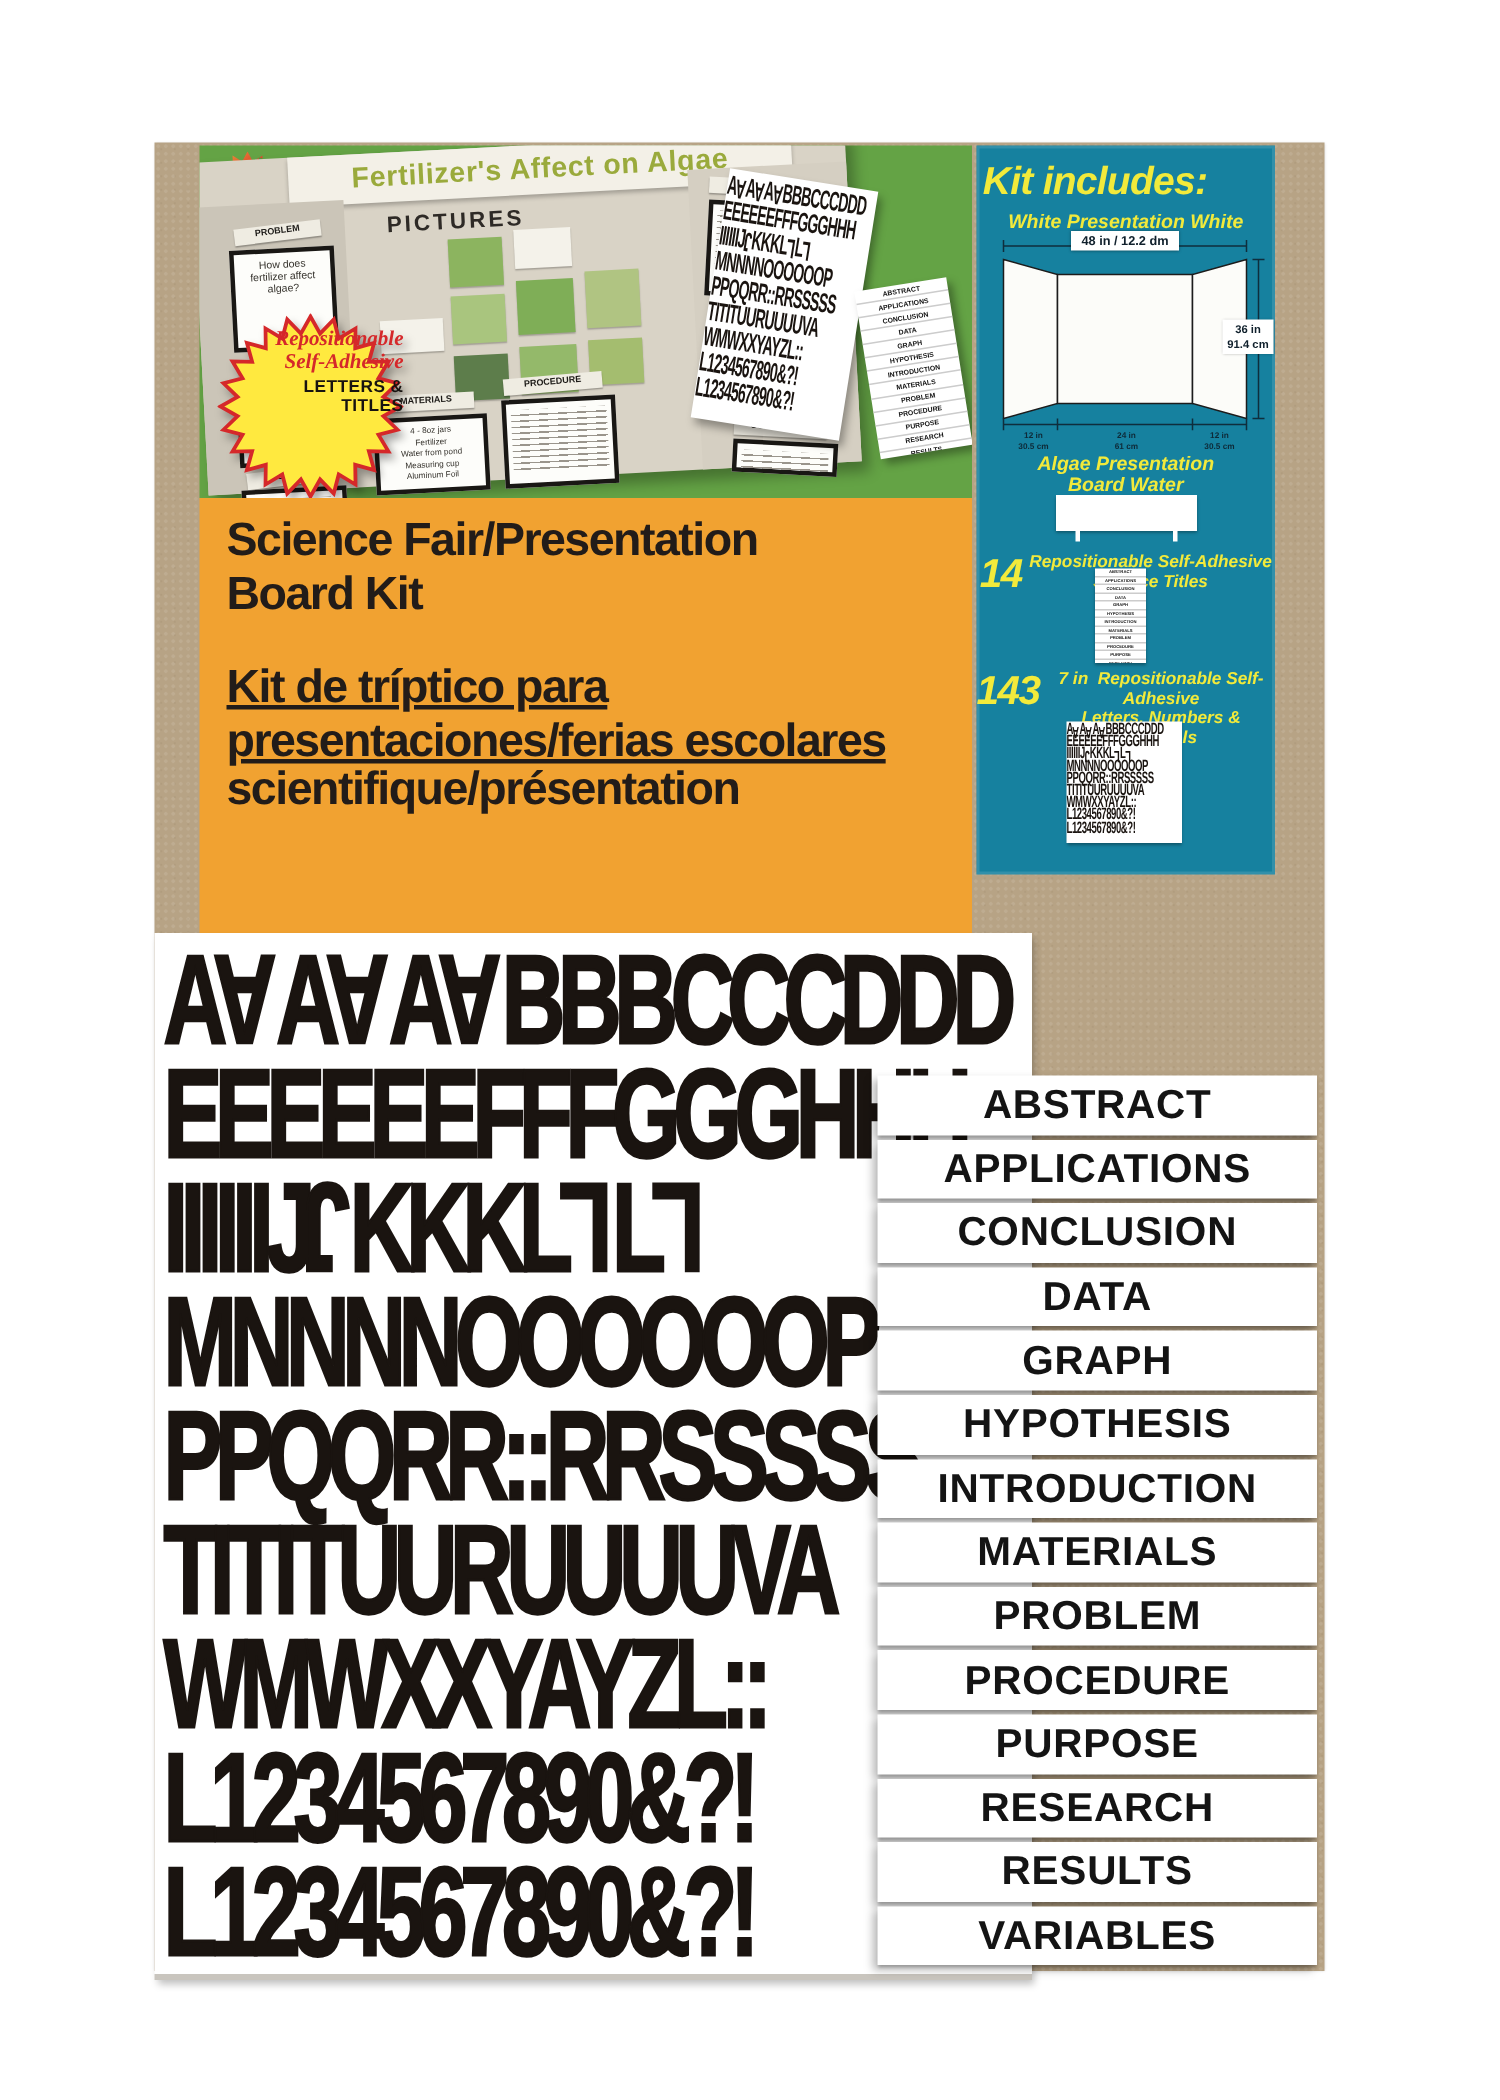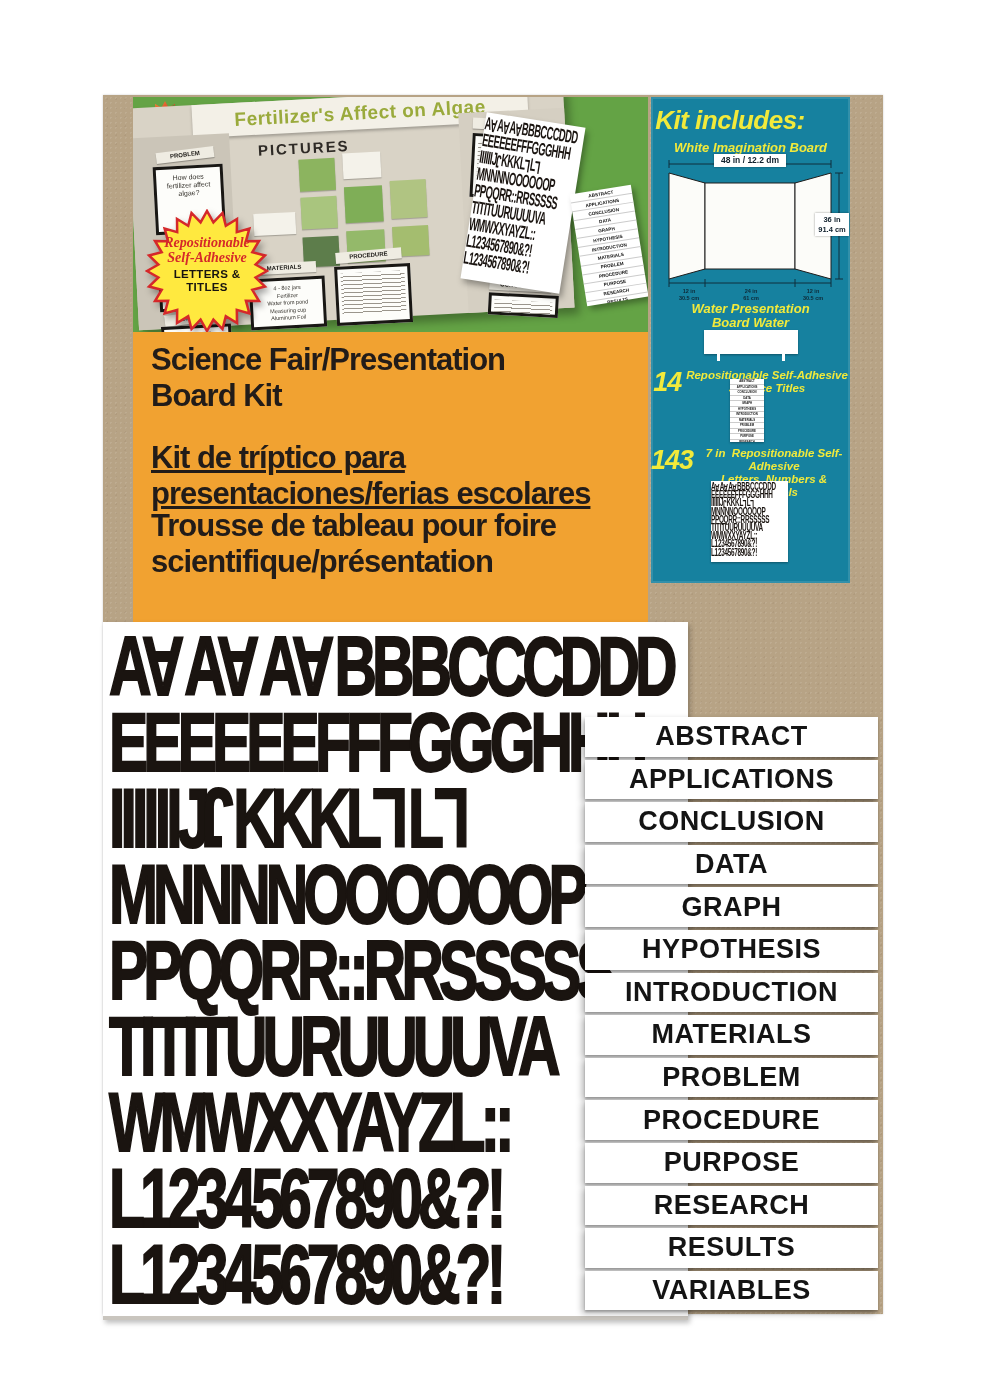--- a/index.html
+++ b/index.html
@@ -48,21 +48,21 @@
 
   
   .photo-sheet{left:340px;top:22px;width:100px;height:164px;background:#fff;transform:rotate(9deg);
                box-shadow:3px 4px 6px rgba(0,0,0,.35);overflow:hidden;padding-top:4px;z-index:3;}
   .photo-titles{left:445px;top:92px;width:62px;height:113px;background:#fff;transform:rotate(-9deg);
                 box-shadow:3px 4px 6px rgba(0,0,0,.35);z-index:3;overflow:hidden;}
 
   
   .starburst{left:12px;top:112px;width:124px;height:124px;z-index:4;filter:drop-shadow(3px 4px 3px rgba(0,0,0,.35));}
   .starburst svg{position:absolute;left:0;top:0;}
-  .sb-text{position:absolute;left:0;top:26px;width:124px;text-align:center;line-height:15px;}
+  .sb-text{position:absolute;left:0;top:10px;width:124px;text-align:right;line-height:15px;}
   .sb-red{font-size:14px;font-weight:bold;font-style:italic;color:#d5282a;
           font-family:"Liberation Serif",serif;}
   .sb-black{font-size:11.5px;font-weight:bold;color:#171310;line-height:13px;letter-spacing:.3px;}
 
   
   .pkg-orange .tblock{position:absolute;left:18px;width:492px;font-weight:bold;color:#221c19;
                       font-size:31px;line-height:36px;letter-spacing:-1px;}
 
   
   .yel{color:#f2ea3b;}
@@ -242,28 +242,27 @@
   <div class="abs pkg-orange">
     <div class="tblock" style="top:10px;">
       <div>Science Fair/Presentation</div>
         <div>Board Kit</div>
     </div>
     <div class="tblock" style="top:108px;text-decoration:underline;">
       <div>Kit de tríptico para</div>
         <div>presentaciones/ferias escolares</div>
     </div>
     <div class="tblock" style="top:176px;">
-      <div>Trousse de tableau pour foire</div>
         <div>scientifique/présentation</div>
     </div>
   </div>
 
   <div class="abs pkg-teal">
     <div class="abs kit-heading yel">Kit includes:</div>
-    <div class="abs kit-sub yel" style="top:44px;">White Imagination Board</div>
+    <div class="abs kit-sub yel" style="top:44px;">White Presentation White</div>
 
     <svg class="abs" style="left:4px;top:60px;" width="190" height="130" viewBox="0 0 190 130">
       <line x1="14" y1="7" x2="176" y2="7" stroke="#0f2e3d" stroke-width="1"></line>
       <line x1="14" y1="3" x2="14" y2="11" stroke="#0f2e3d" stroke-width="1"></line>
       <line x1="176" y1="3" x2="176" y2="11" stroke="#0f2e3d" stroke-width="1"></line>
       <polygon points="14,16 50,26 50,112 14,122" fill="#fcfcf9" stroke="#1c1c1c" stroke-width="1"></polygon>
       <rect x="50" y="26" width="90" height="86" fill="#fcfcf9" stroke="#1c1c1c" stroke-width="1"></rect>
       <polygon points="176,16 140,26 140,112 176,122" fill="#fcfcf9" stroke="#1c1c1c" stroke-width="1"></polygon>
       <line x1="184" y1="16" x2="184" y2="122" stroke="#0f2e3d" stroke-width="1"></line>
       <line x1="180" y1="16" x2="188" y2="16" stroke="#0f2e3d" stroke-width="1"></line>
@@ -286,21 +285,21 @@
     <div class="dimlab" style="left:78px;top:191px;">
       <div>24 in</div>
         <div>61 cm</div>
     </div>
     <div class="dimlab" style="left:140px;top:191px;">
       <div>12 in</div>
         <div>30.5 cm</div>
     </div>
 
     <div class="abs kit-sub yel" style="top:205px;">
-      <div>Water Presentation</div>
+      <div>Algae Presentation</div>
         <div>Board Water</div>
     </div>
     <div class="hdr-shape"></div>
     <div class="hdr-tab" style="left:66px;"></div>
     <div class="hdr-tab" style="left:131px;"></div>
 
     <div class="kit-item" style="top:272px;align-items:flex-end;">
       <span class="kit-count yel">14</span>
       <span class="kit-itext yel">
         <div>Repositionable Self-Adhesive</div>

